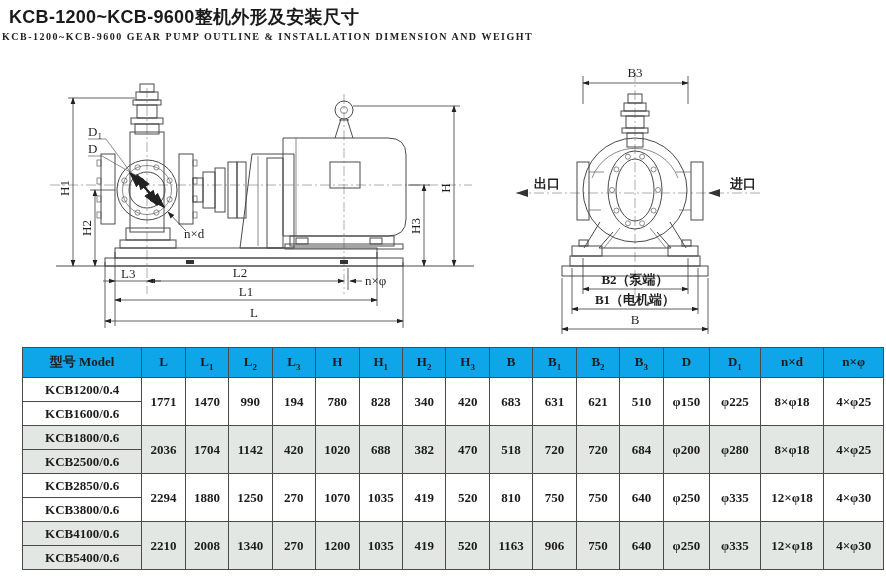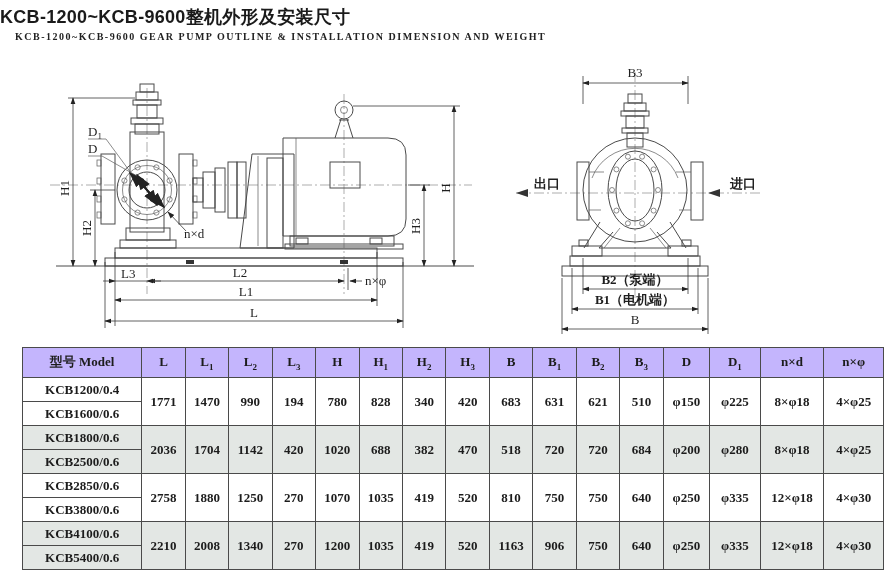--- a/index.html
+++ b/index.html
@@ -1,26 +1,26 @@
 <!DOCTYPE html>
 <html><head>
 <meta charset="utf-8">
 <style>
   html,body { margin:0; padding:0; }
   body {
     width:886px; height:578px; background:#ffffff; position:relative;
     font-family:"Liberation Serif", serif; overflow:hidden;
   }
   .title {
-    position:absolute; left:0; top:5px;
+    position:absolute; left:9px; top:5px;
     font-family:"Liberation Sans", sans-serif; font-weight:bold;
     font-size:18px; color:#1a1a1a; letter-spacing:.3px; white-space:nowrap;
   }
   .subtitle {
-    position:absolute; left:15px; top:31px;
+    position:absolute; left:2px; top:31px;
     font-family:"Liberation Serif", serif; font-weight:bold;
     font-size:10px; letter-spacing:1.5px; color:#222; white-space:nowrap;
   }
   .svg-side  { position:absolute; left:40px;  top:76px; }
   .svg-front { position:absolute; left:500px; top:60px; }
 
   svg text { font-family:"Liberation Serif", serif; fill:#1f1f1f; }
   .s   { stroke:#4a4a4a; fill:none; stroke-width:1; }
   .thin{ stroke:#5a5a5a; fill:none; stroke-width:.7; }
   .cl  { stroke:#8a8a8a; fill:none; stroke-width:.7; stroke-dasharray:10 3 2 3; }
@@ -32,21 +32,21 @@
 
   table.dims {
     position:absolute; left:22px; top:347px; width:862px;
     border-collapse:collapse; table-layout:fixed;
     font-size:13px; color:#1c1c1c;
   }
   table.dims th, table.dims td {
     border:1px solid #4a4a4a; text-align:center; vertical-align:middle;
     padding:0; overflow:hidden; white-space:nowrap;
   }
-  table.dims th { height:29px; font-weight:bold; background:#c4b5fd; }
+  table.dims th { height:29px; font-weight:bold; background:#0ea5e9; }
   table.dims td { height:23px; font-weight:bold; }
   table.dims sub { font-size:9px; }
   tr.g-b td { background:#e3e7e4; }
   tr.g-a td { background:#ffffff; }
 </style>
 </head>
 <body>
 
 <div class="title">KCB-1200~KCB-9600整机外形及安装尺寸</div>
 <div class="subtitle">KCB-1200~KCB-9600 GEAR PUMP OUTLINE &amp; INSTALLATION DIMENSION AND WEIGHT</div>
@@ -356,21 +356,21 @@
       <td rowspan="2">φ280</td>
       <td rowspan="2">8×φ18</td>
       <td rowspan="2">4×φ25</td>
     </tr>
     <tr class="g-b">
       <td>KCB2500/0.6</td>
     </tr>
 
     <tr class="g-a">
       <td>KCB2850/0.6</td>
-      <td rowspan="2">2758</td>
+      <td rowspan="2">2294</td>
       <td rowspan="2">1880</td>
       <td rowspan="2">1250</td>
       <td rowspan="2">270</td>
       <td rowspan="2">1070</td>
       <td rowspan="2">1035</td>
       <td rowspan="2">419</td>
       <td rowspan="2">520</td>
       <td rowspan="2">810</td>
       <td rowspan="2">750</td>
       <td rowspan="2">750</td>

